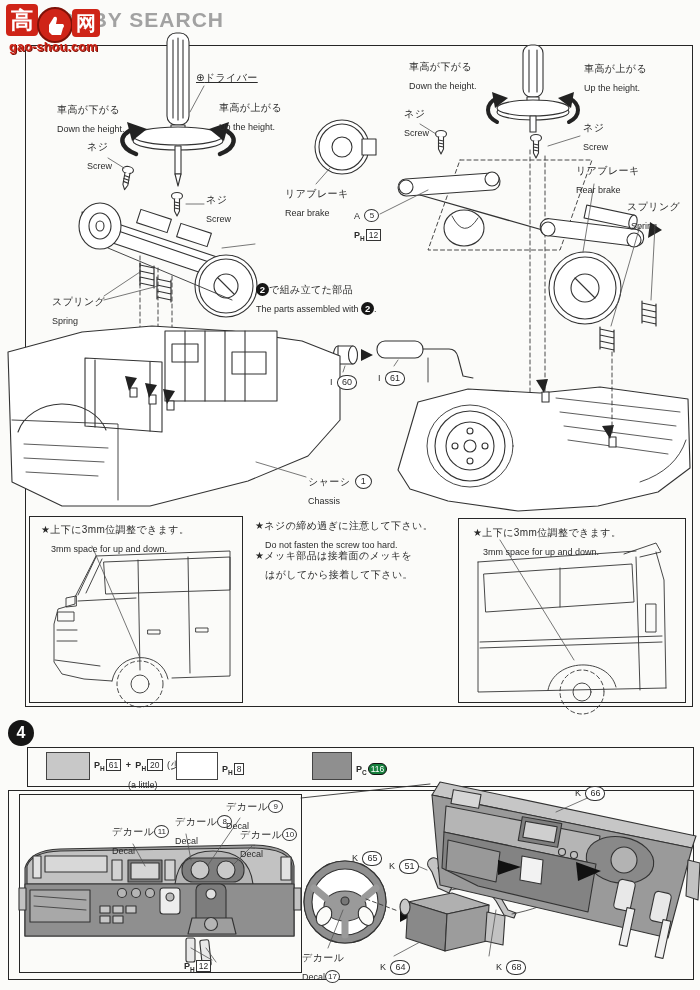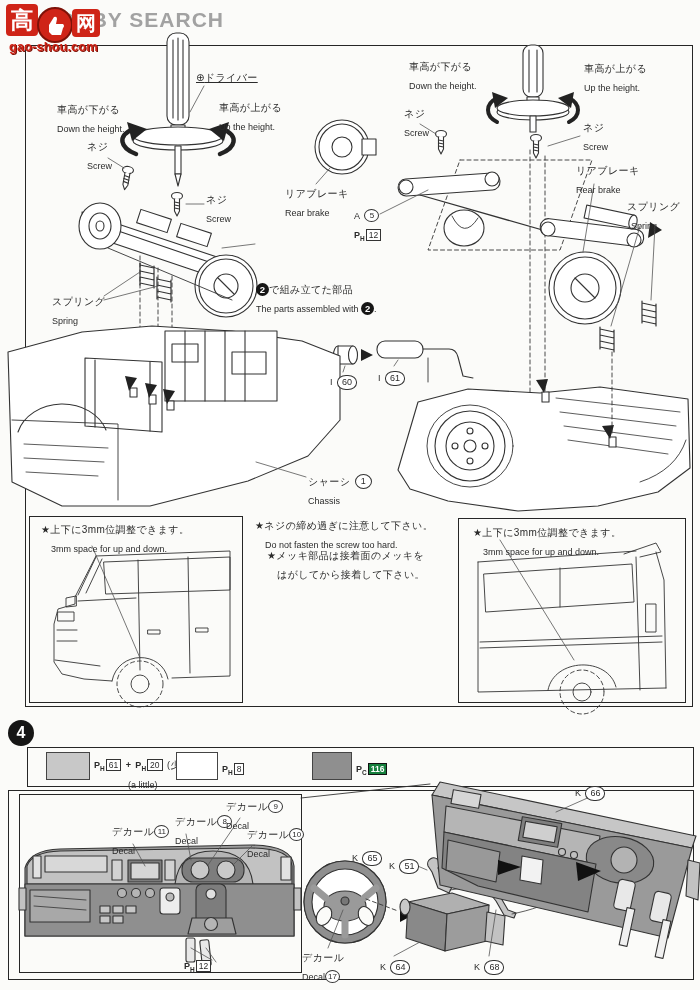--- a/index.html
+++ b/index.html
@@ -15,21 +15,21 @@
   .oval{display:inline-block;min-width:16px;height:13px;line-height:13px;border:1px solid #333;
         border-radius:9px/7px;font-size:9px;text-align:center;padding:0 1px;background:#fff;vertical-align:0px;}
   .stepc{display:inline-block;width:13px;height:13px;line-height:13px;border-radius:50%;background:#161616;
         color:#fff;font-size:9.5px;font-weight:bold;text-align:center;vertical-align:0px;}
   .bigstep{position:absolute;width:26px;height:26px;border-radius:50%;background:#161616;color:#fff;
         font-weight:bold;font-size:16px;display:flex;align-items:center;justify-content:center;}
   .pc{font-weight:bold;font-size:9px;}
   .pc sub{font-size:6.5px;}
   .pbox{display:inline-block;border:1px solid #333;padding:0 2px;font-size:8.5px;font-weight:normal;
         margin-left:1px;background:#fff;line-height:10px;text-align:center;}
-  .pbox.dark{background:#15803d;color:#fff;border-color:#111;font-weight:bold;}
+  .pbox.dark{background:#15803d;color:#fff;border-color:#111;font-weight:normal;border-radius:6px;}
   .swatch{position:absolute;border:1px solid #444;}
   .dotted{background-image:radial-gradient(#8d8d8d 22%,transparent 23%);background-size:4px 4px;}
   .dotted2{background-image:radial-gradient(#6d6d6d 22%,transparent 23%);background-size:4px 4px;}
   #wm-brand{position:absolute;left:42px;top:8px;font-size:21px;font-weight:bold;color:#a2a2a2;letter-spacing:1px;}
   .wmsq{position:absolute;background:#cf2417;color:#fff;font-weight:bold;text-align:center;border-radius:4px;}
   #wm-site{position:absolute;left:9px;top:39px;color:#cf2417;font-size:13px;font-weight:bold;
         text-shadow:1px 1px 0 #7e1208;}
 </style>
 </head>
 <body>
@@ -463,21 +463,21 @@
 
   <div class="lbl" style="left:41px;top:518px;">
     <span class="jp">★上下に3mm位調整できます。</span><br>
     <span class="en" style="padding-left:10px;">3mm space for up and down.</span>
   </div>
 
   <div class="lbl" style="left:255px;top:514px;">
     <span class="jp">★ネジの締め過ぎに注意して下さい。</span><br>
     <span class="en" style="padding-left:10px;">Do not fasten the screw too hard.</span>
   </div>
-  <div class="lbl" style="left:255px;top:544px;margin-left:12px;">
+  <div class="lbl" style="left:255px;top:544px;">
     <span class="jp">★メッキ部品は接着面のメッキを</span><br>
     <span class="jp" style="padding-left:10px;">はがしてから接着して下さい。</span><br>
   </div>
 
   <div class="lbl" style="left:473px;top:521px;">
     <span class="jp">★上下に3mm位調整できます。</span><br>
     <span class="en" style="padding-left:10px;">3mm space for up and down.</span>
   </div>
 
   <div class="bigstep" style="left:8px;top:720px;">4</div>
@@ -506,42 +506,42 @@
     <span class="en">Decal</span>
   </div>
   <div class="lbl" style="left:175px;top:810px;">
     <span class="jp">デカール</span><span class="circ">8</span><br>
     <span class="en">Decal</span>
   </div>
   <div class="lbl" style="left:226px;top:795px;">
     <span class="jp">デカール</span><span class="circ">9</span><br>
     <span class="en">Decal</span>
   </div>
-  <div class="lbl" style="left:240px;top:823px;margin-left:7px;">
+  <div class="lbl" style="left:240px;top:823px;">
     <span class="jp">デカール</span><span class="circ">10</span><br>
     <span class="en">Decal</span>
   </div>
 
   <div class="lbl" style="left:184px;top:954px;">
     <span class="pc"><span>P</span><sub>H</sub><span class="pbox">12</span></span>
   </div>
 
   <div class="lbl" style="left:352px;top:846px;">
     <span class="en">K</span> <span class="oval">65</span>
   </div>
   <div class="lbl" style="left:389px;top:854px;">
     <span class="en">K</span> <span class="oval">51</span>
   </div>
   <div class="lbl" style="left:575px;top:781px;">
     <span class="en">K</span> <span class="oval">66</span>
   </div>
   <div class="lbl" style="left:380px;top:955px;">
     <span class="en">K</span> <span class="oval">64</span>
   </div>
-  <div class="lbl" style="left:474px;top:955px;">
+  <div class="lbl" style="left:496px;top:955px;">
     <span class="en">K</span> <span class="oval">68</span>
   </div>
 
   <div class="lbl" style="left:302px;top:946px;">
     <span class="jp">デカール</span><br>
     <span class="en">Decal</span><span class="circ">17</span>
   </div>
 
 </div>
 

